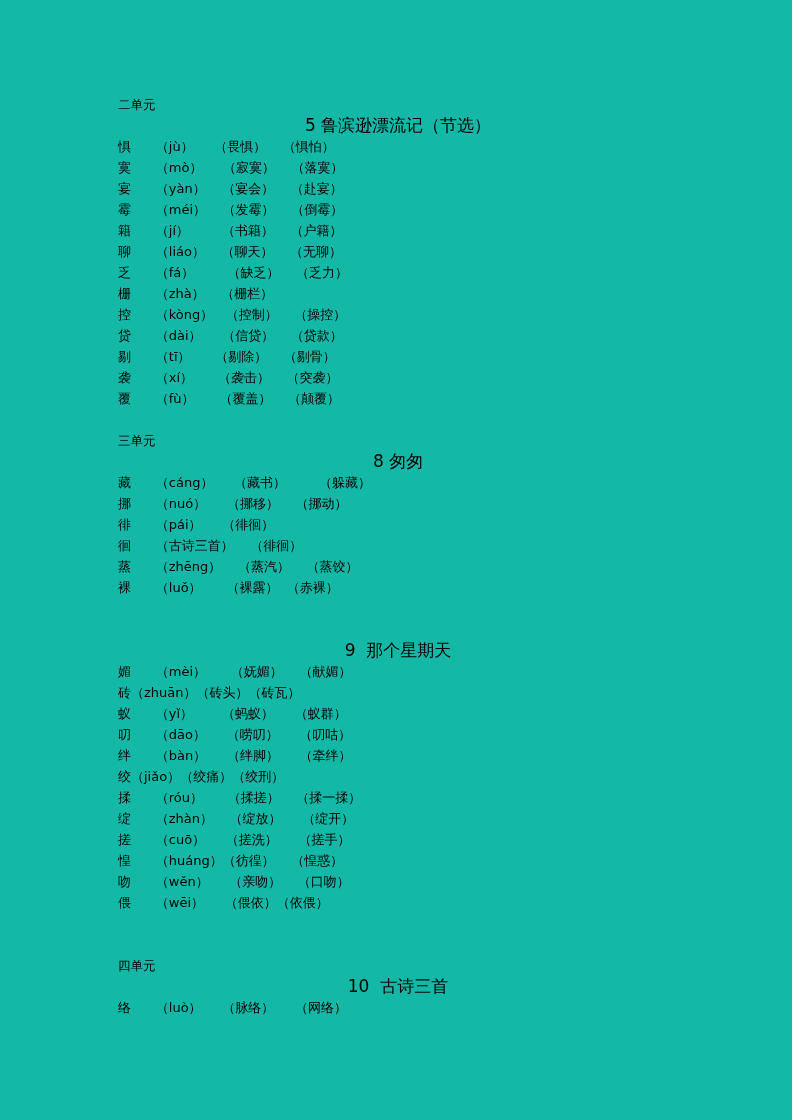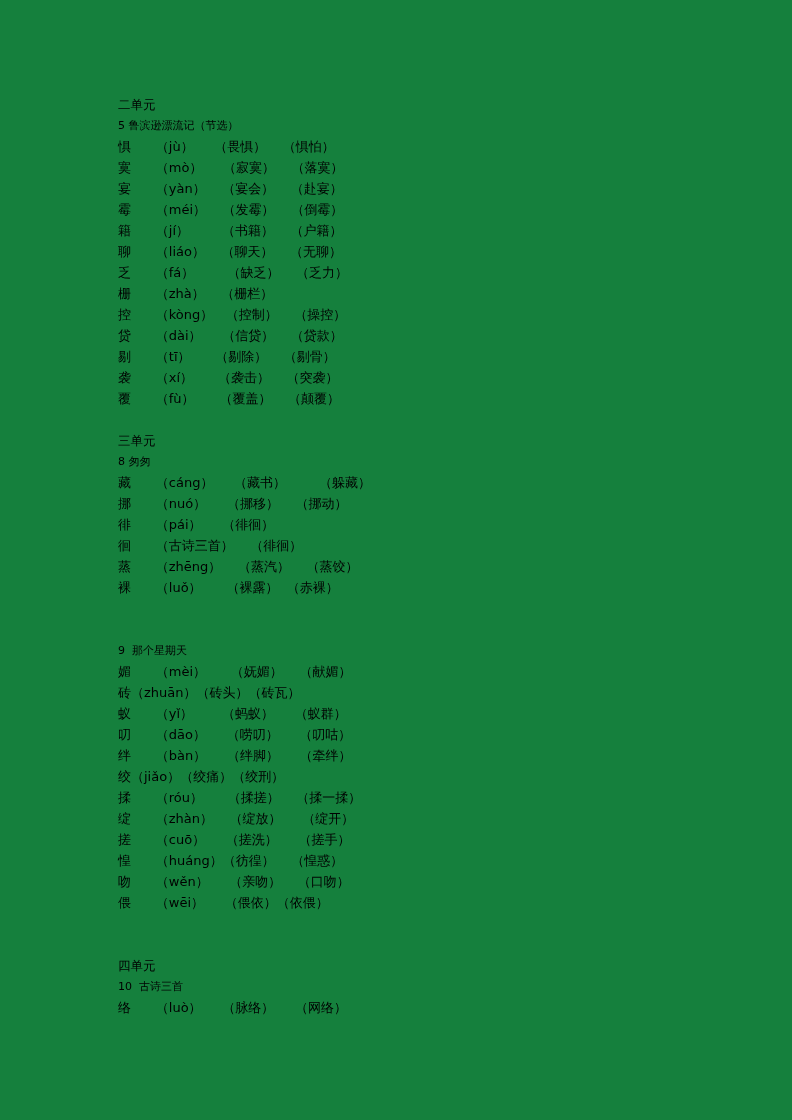--- a/index.html
+++ b/index.html
@@ -12,39 +12,40 @@
     height: 1120px;
     font-family: "DejaVu Sans", sans-serif;
     color: #000000;
     position: relative;
   }
   .page {
     position: absolute;
     left: 0; top: 0;
     width: 792px;
     height: 1120px;
-    background: #15803d;
+    background: #14b8a6;
     overflow: hidden;
   }
   .content {
     position: absolute;
     left: 118px;
     top: 94px;
     width: 560px;
   }
   .section-title {
     font-size: 12.5px;
     line-height: 21px;
     margin: 0 0 0 0;
     white-space: pre;
   }
   .lesson-title {
-    font-size: 11px;
+    font-size: 17px;
     line-height: 21px;
     white-space: pre;
+    text-align: center;
   }
   .entry {
     font-size: 13px;
     line-height: 21px;
     white-space: pre;
     display: block;
   }
   .spacer {
     height: 21px;
   }

